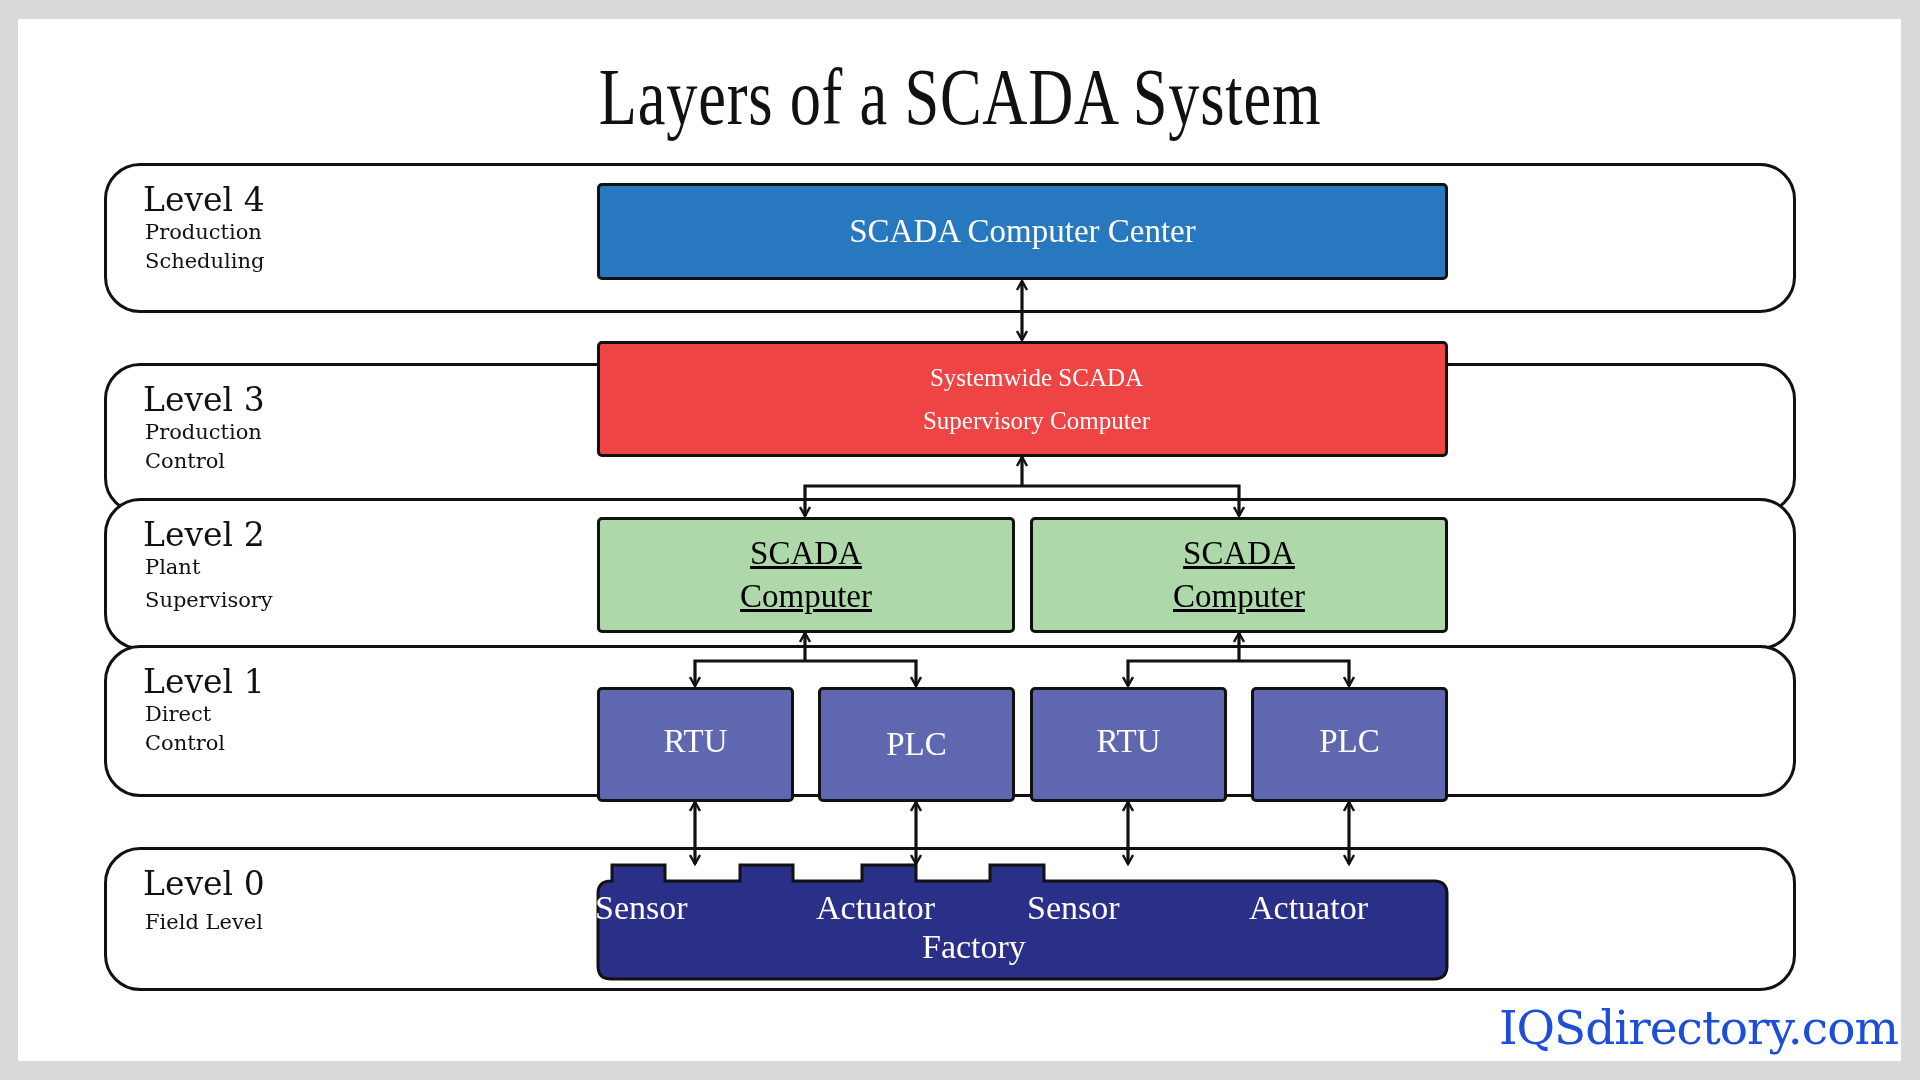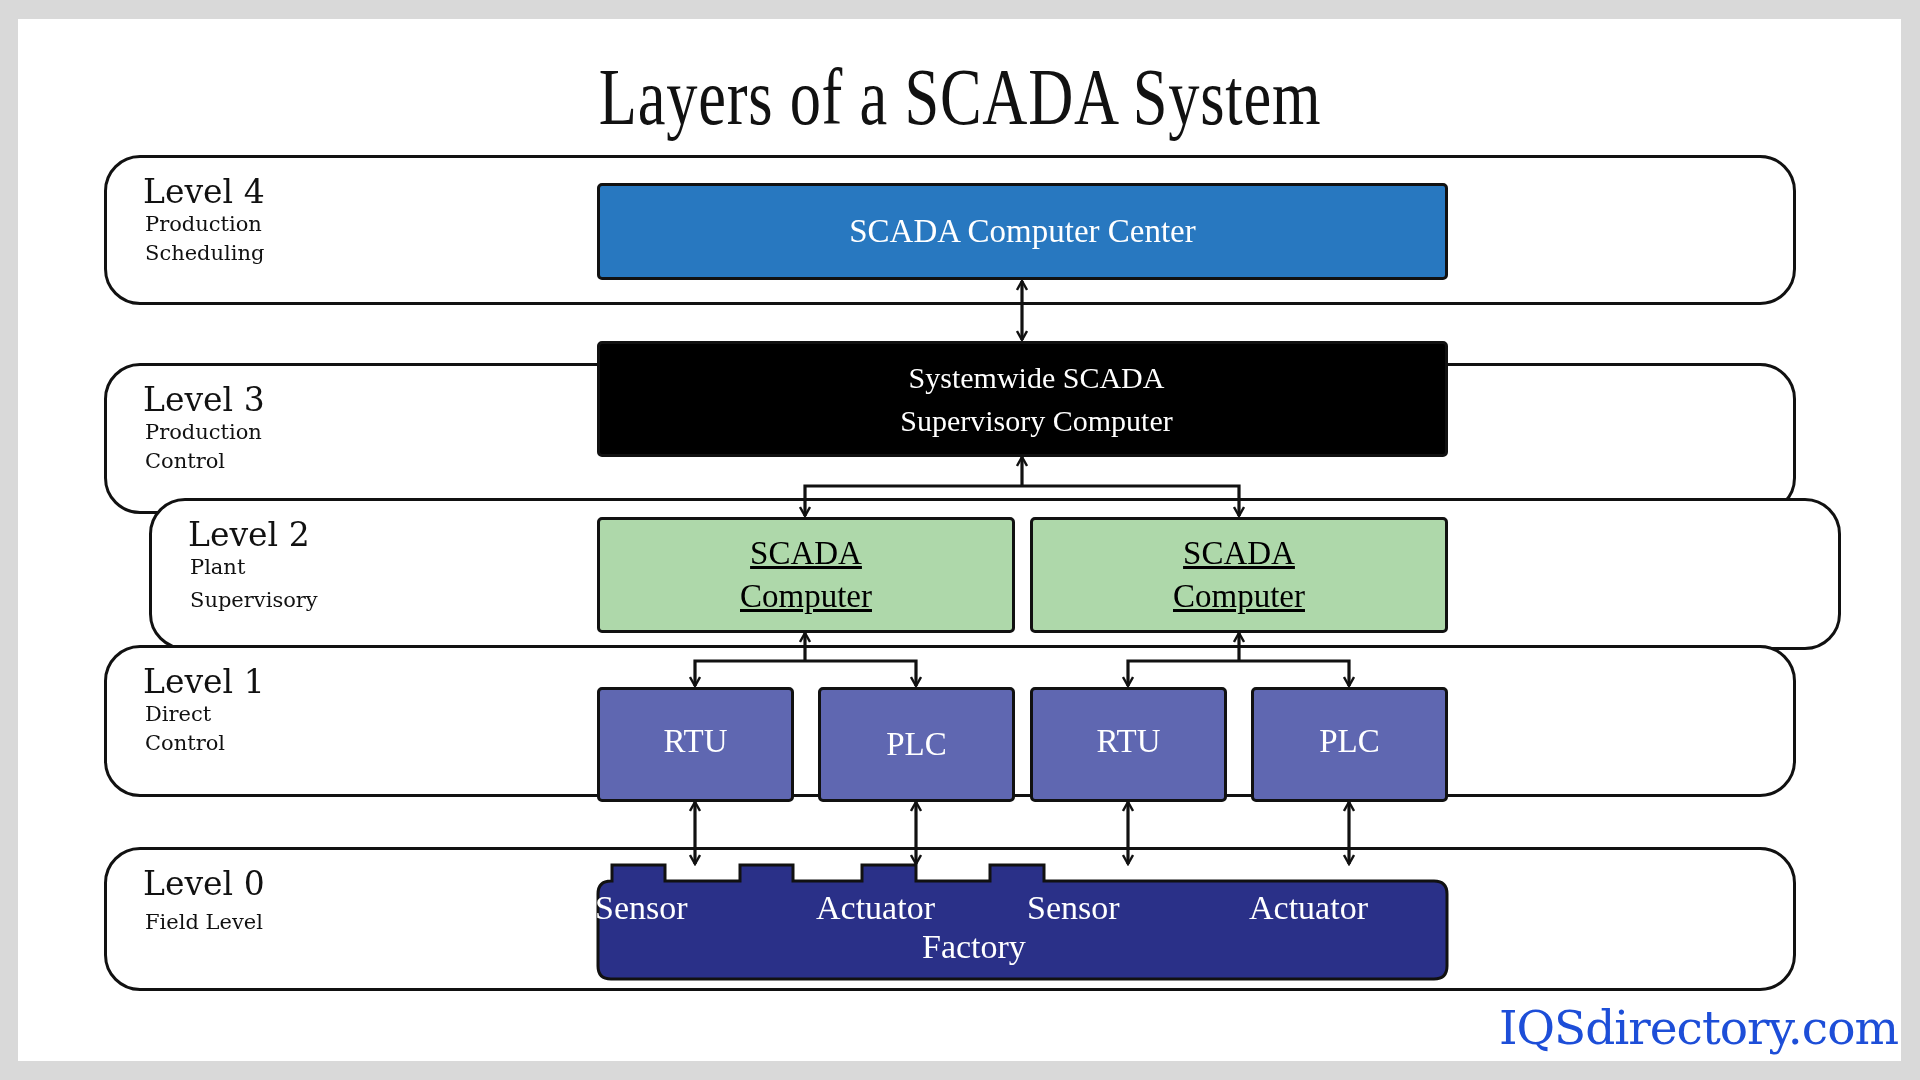--- a/index.html
+++ b/index.html
@@ -4,46 +4,46 @@
 <style>
   html,body{margin:0;padding:0;}
   body{width:1920px;height:1080px;background:#d9d9d9;position:relative;overflow:hidden;font-family:"DejaVu Serif","Liberation Serif",serif;}
   #canvas{position:absolute;left:18px;top:19px;width:1883px;height:1042px;background:#fff;}
   .title{position:absolute;left:0;width:1920px;top:52px;text-align:center;font-family:"Liberation Serif",serif;font-size:80px;line-height:90px;color:#111;transform:scaleX(0.78);transform-origin:center;letter-spacing:1px;}
   .band{position:absolute;left:104px;width:1692px;border:3px solid #111;border-radius:36px;background:#fff;box-sizing:border-box;}
   .lvl-title{position:absolute;left:36px;top:16px;font-size:33px;line-height:36px;color:#111;}
   .lvl-sub{position:absolute;left:38px;font-size:21px;line-height:29px;color:#111;}
   .box{position:absolute;border:3px solid #111;border-radius:5px;box-sizing:border-box;display:flex;align-items:center;justify-content:center;text-align:center;color:#fff;}
   .b4{background:#2878c0;font-size:33px;}
-  .b3{background:#000000;font-size:30px;line-height:43px;padding-left:28px;}
+  .b3{background:#ef4444;font-size:25px;line-height:43px;padding-left:28px;}
   .b2{background:#aed8aa;color:#000000;font-size:33px;line-height:43px;text-decoration:underline;}
   .b1{background:#5f67b1;font-size:33px;}
   .lbl{font-family:"Liberation Serif",serif;}
   .watermark{position:absolute;right:22px;top:1000px;font-size:47px;color:#1d4ed8;font-family:"DejaVu Serif",serif;letter-spacing:-1px;}
   svg{position:absolute;left:0;top:0;}
   .f-label{position:absolute;font-size:34px;color:#fff;text-align:left;width:200px;}
 </style>
 </head>
 <body>
 
 <div id="canvas"></div>
 
 <div class="title lbl">Layers of a SCADA System</div>
 
-<div class="band" style="top:155px;height:150px;">
+<div class="band" style="top:163px;height:150px;">
   <div class="lvl-title">Level 4</div>
   <div class="lvl-sub" style="top:52px">Production</div>
   <div class="lvl-sub" style="top:81px">Scheduling</div>
 </div>
 <div class="band" style="top:323px;height:151px;margin-top:40px;">
   <div class="lvl-title">Level 3</div>
   <div class="lvl-sub" style="top:52px">Production</div>
   <div class="lvl-sub" style="top:81px">Control</div>
 </div>
-<div class="band" style="top:498px;height:152px;margin-left:45px;">
+<div class="band" style="top:498px;height:152px;">
   <div class="lvl-title">Level 2</div>
   <div class="lvl-sub" style="top:52px">Plant</div>
   <div class="lvl-sub" style="top:85px">Supervisory</div>
 </div>
 <div class="band" style="top:645px;height:152px;">
   <div class="lvl-title">Level 1</div>
   <div class="lvl-sub" style="top:52px">Direct</div>
   <div class="lvl-sub" style="top:81px">Control</div>
 </div>
 <div class="band" style="top:847px;height:144px;">

